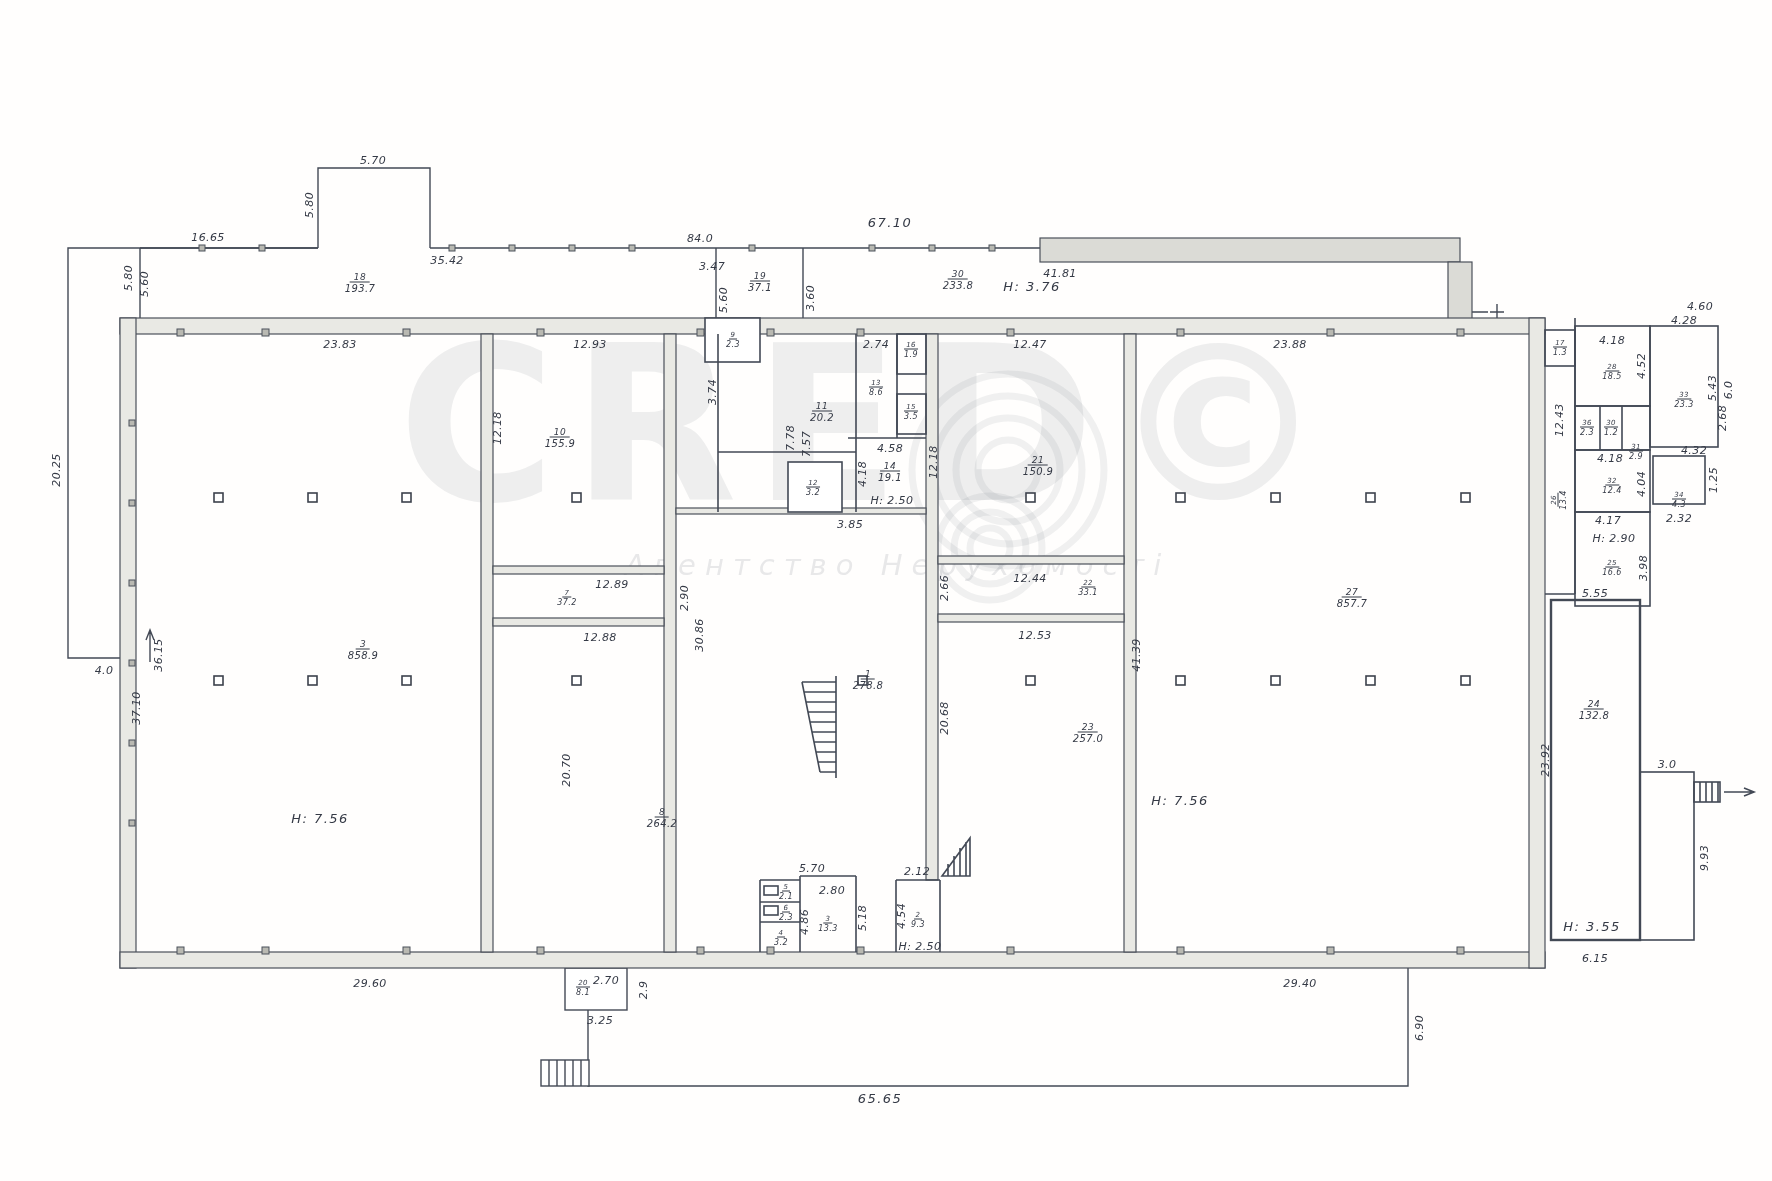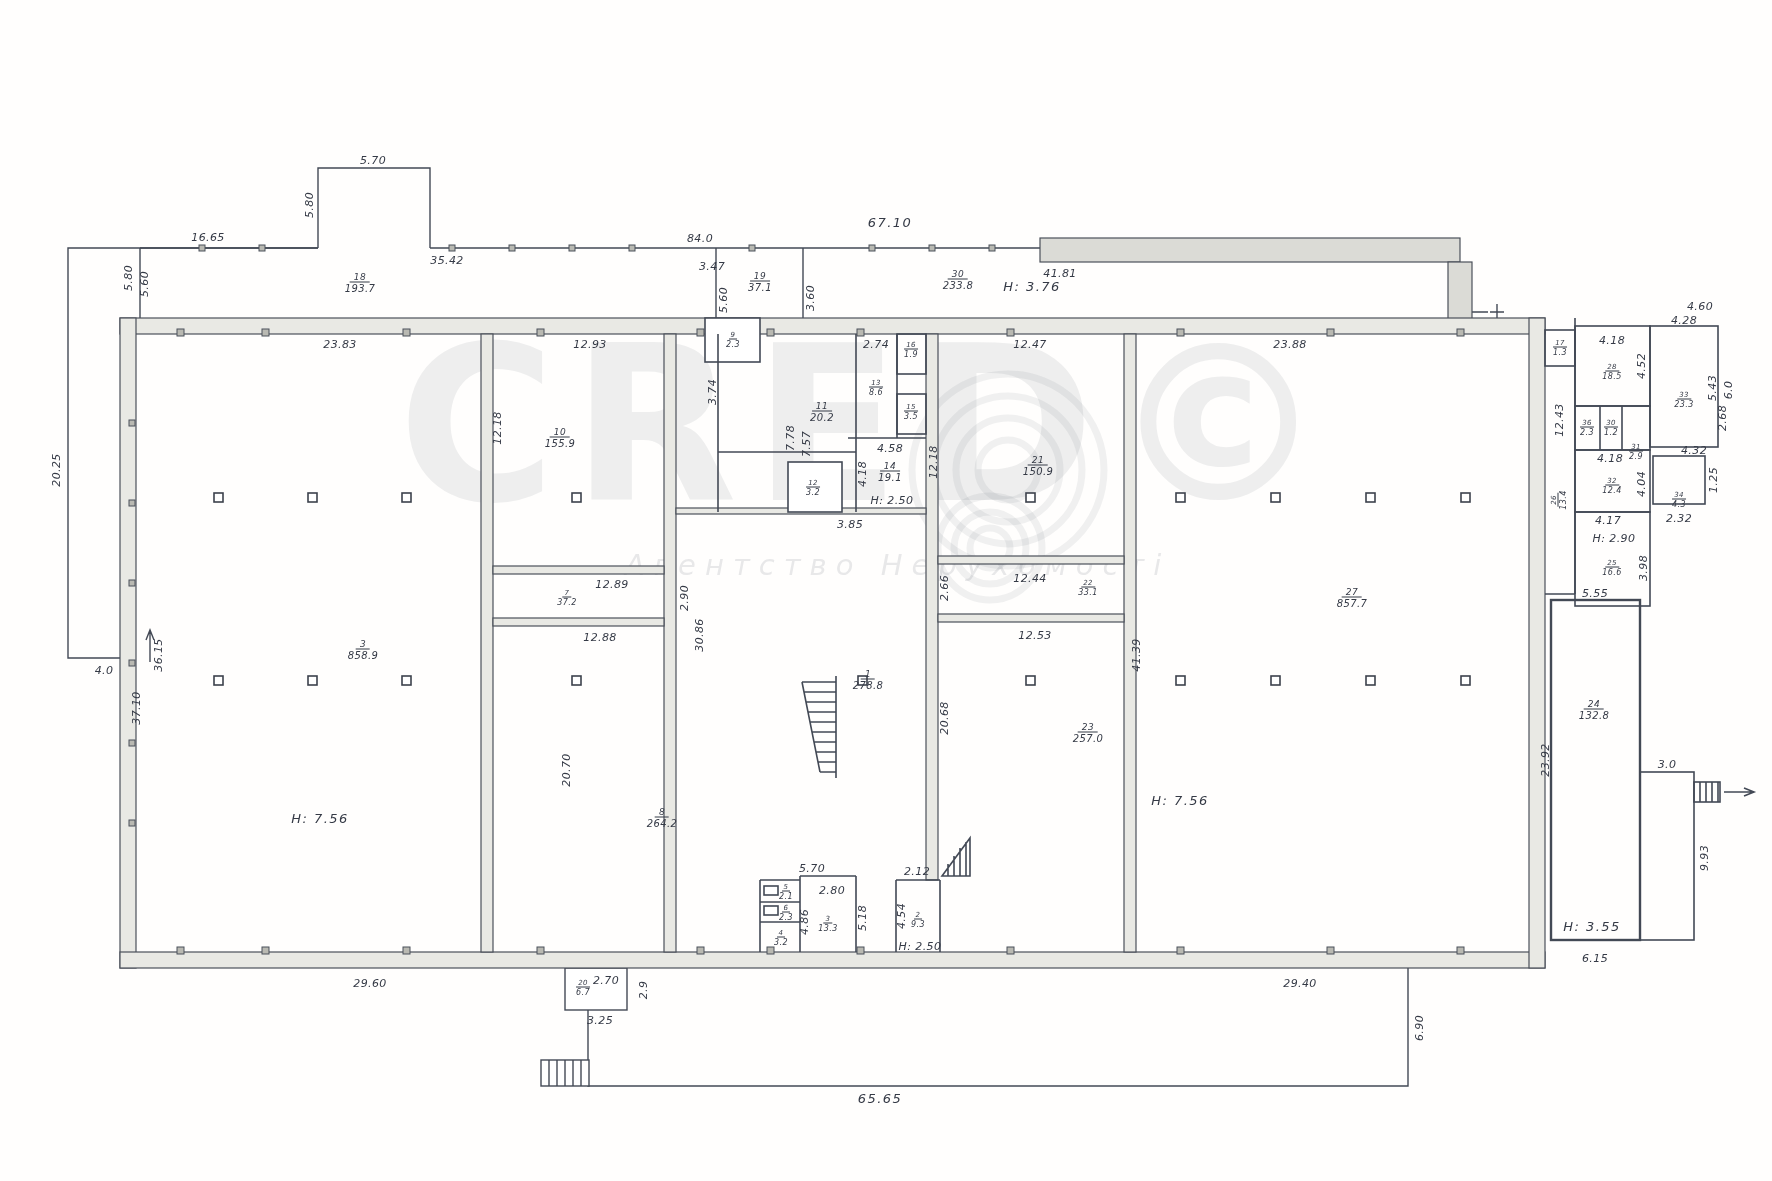--- a/index.html
+++ b/index.html
@@ -383,21 +383,21 @@
   <div class="lab rm sm" style="left:1684px;top:400px">
       <span class="n">33</span>
       <span class="a">23.3</span>
     </div>
   <div class="lab rm sm" style="left:1679px;top:500px">
       <span class="n">34</span>
       <span class="a">4.3</span>
     </div>
   <div class="lab rm sm" style="left:583px;top:988px">
       <span class="n">20</span>
-      <span class="a">6.7</span>
+      <span class="a">8.1</span>
     </div>
   <div class="lab rm sm" style="left:918px;top:920px">
       <span class="n">2</span>
       <span class="a">9.3</span>
     </div>
   <div class="lab rm sm" style="left:828px;top:924px">
       <span class="n">3</span>
       <span class="a">13.3</span>
     </div>
   <div class="lab rm sm" style="left:781px;top:938px">

